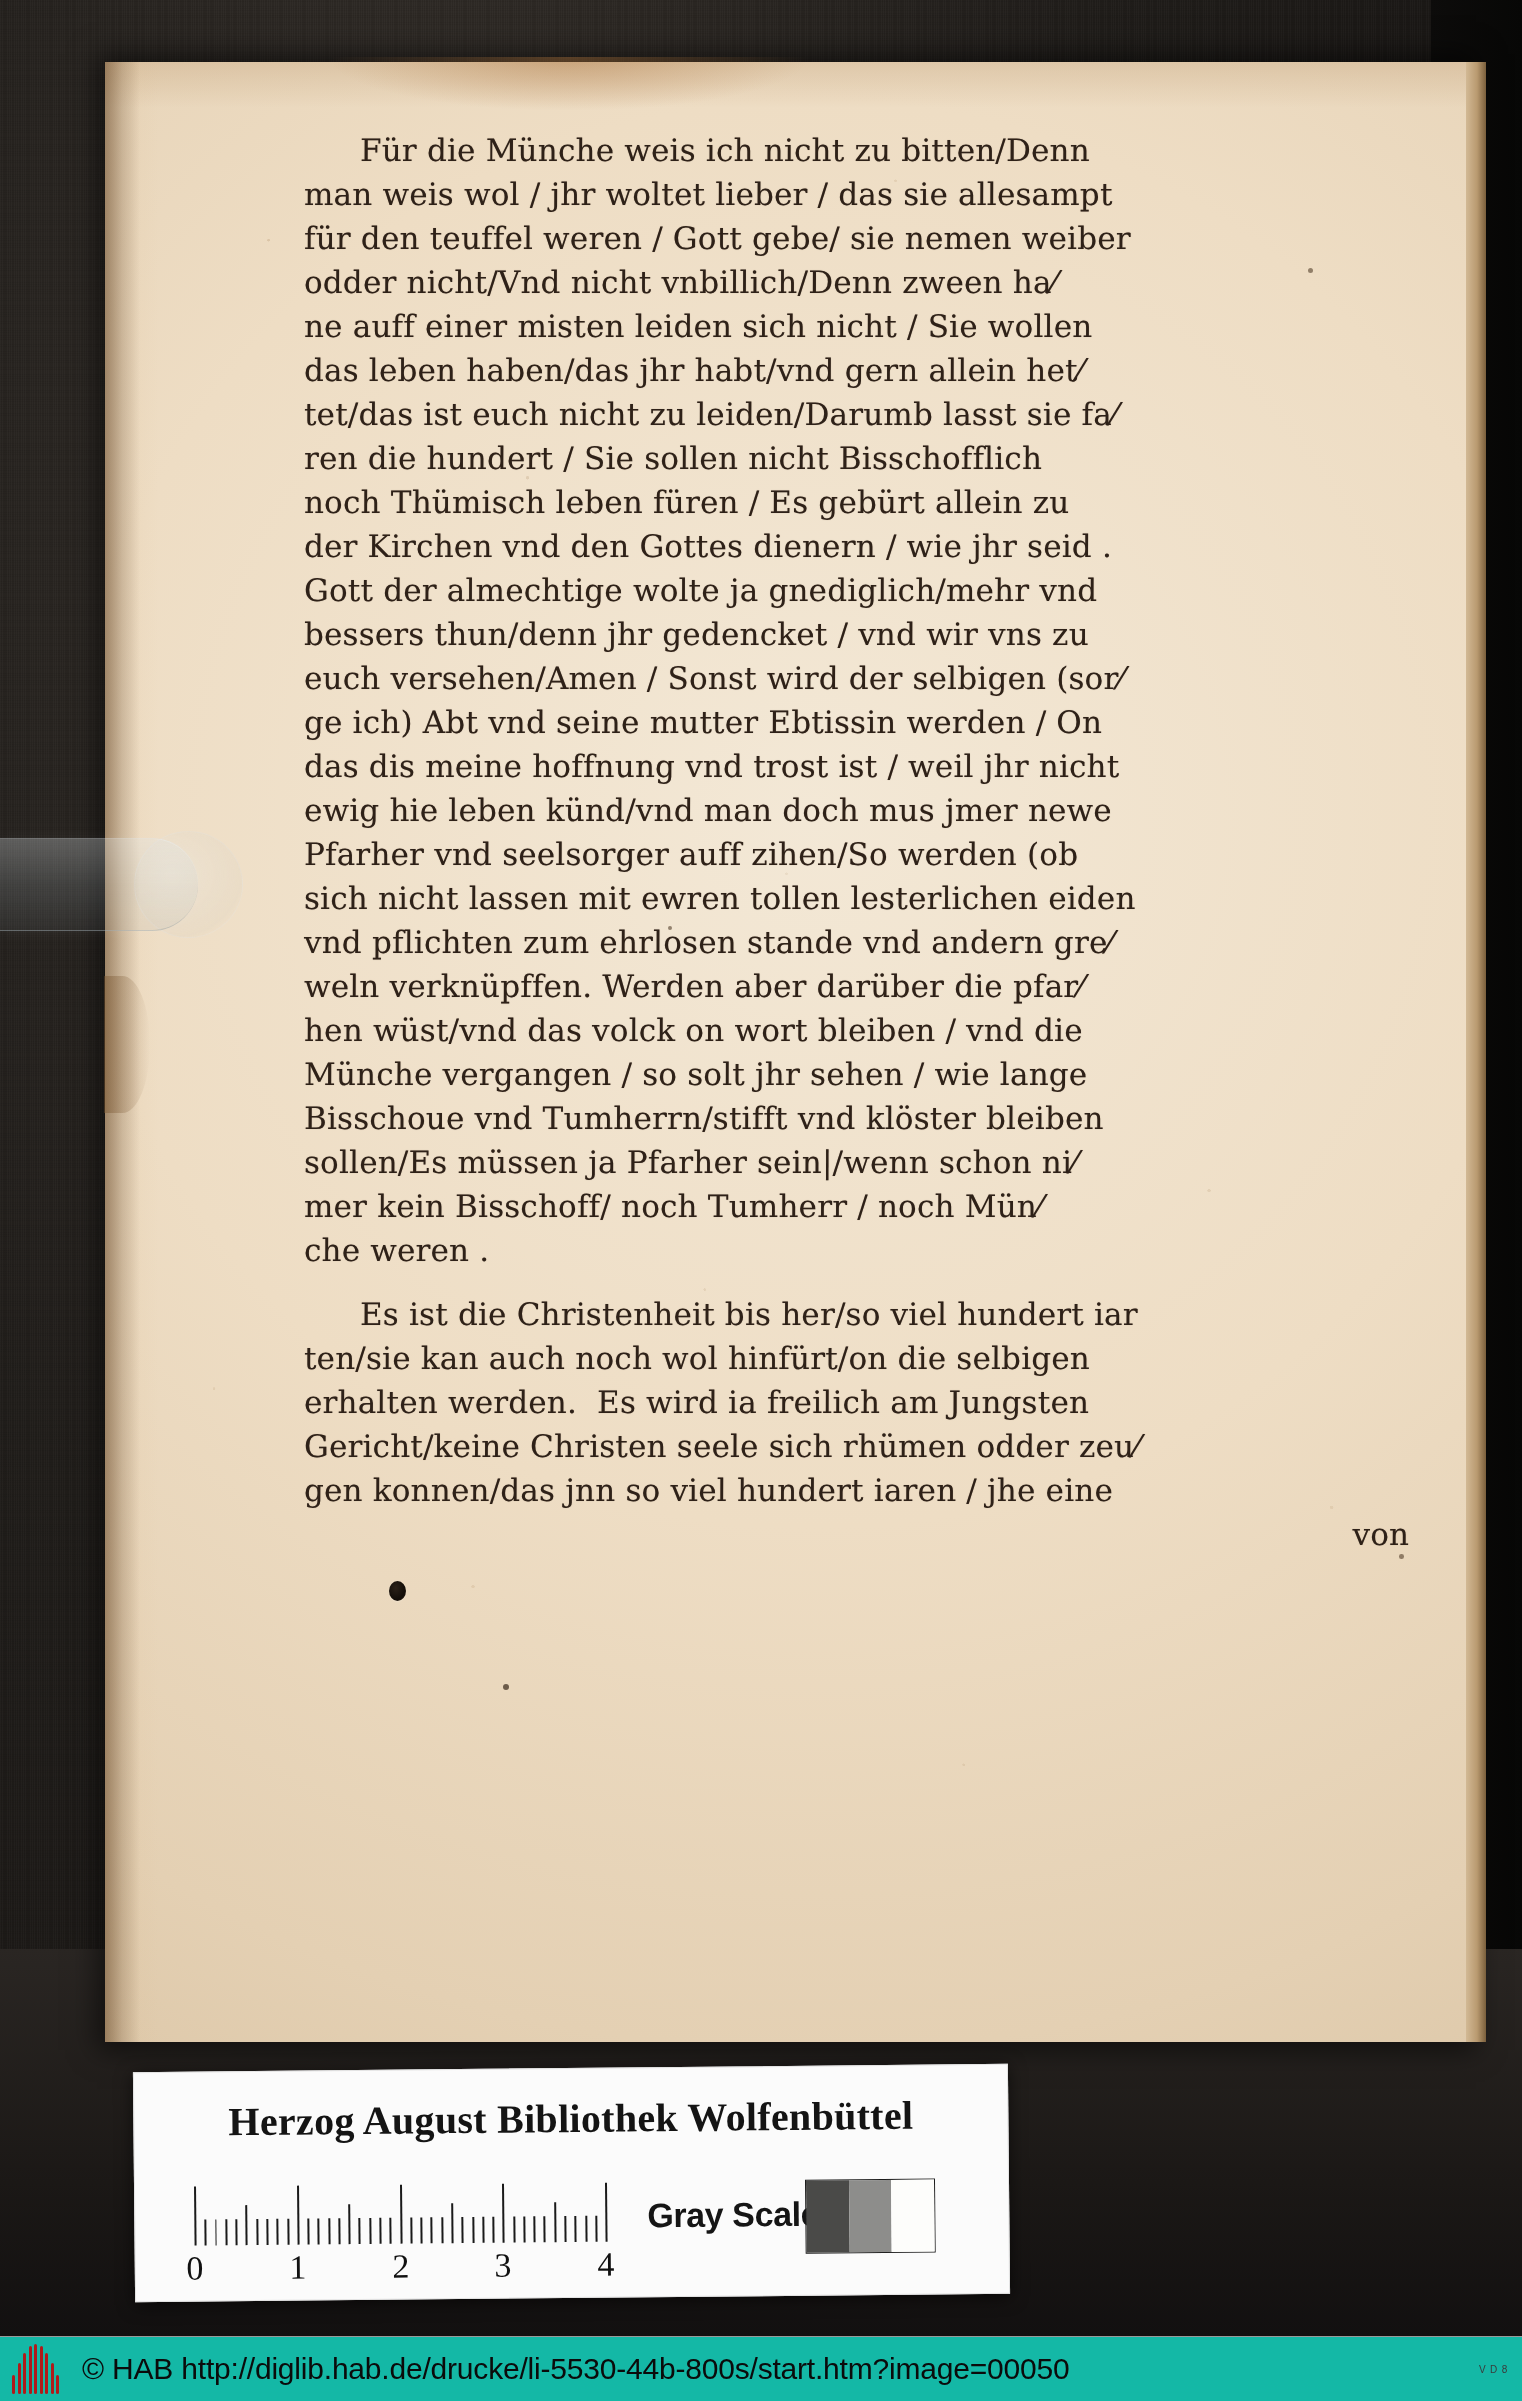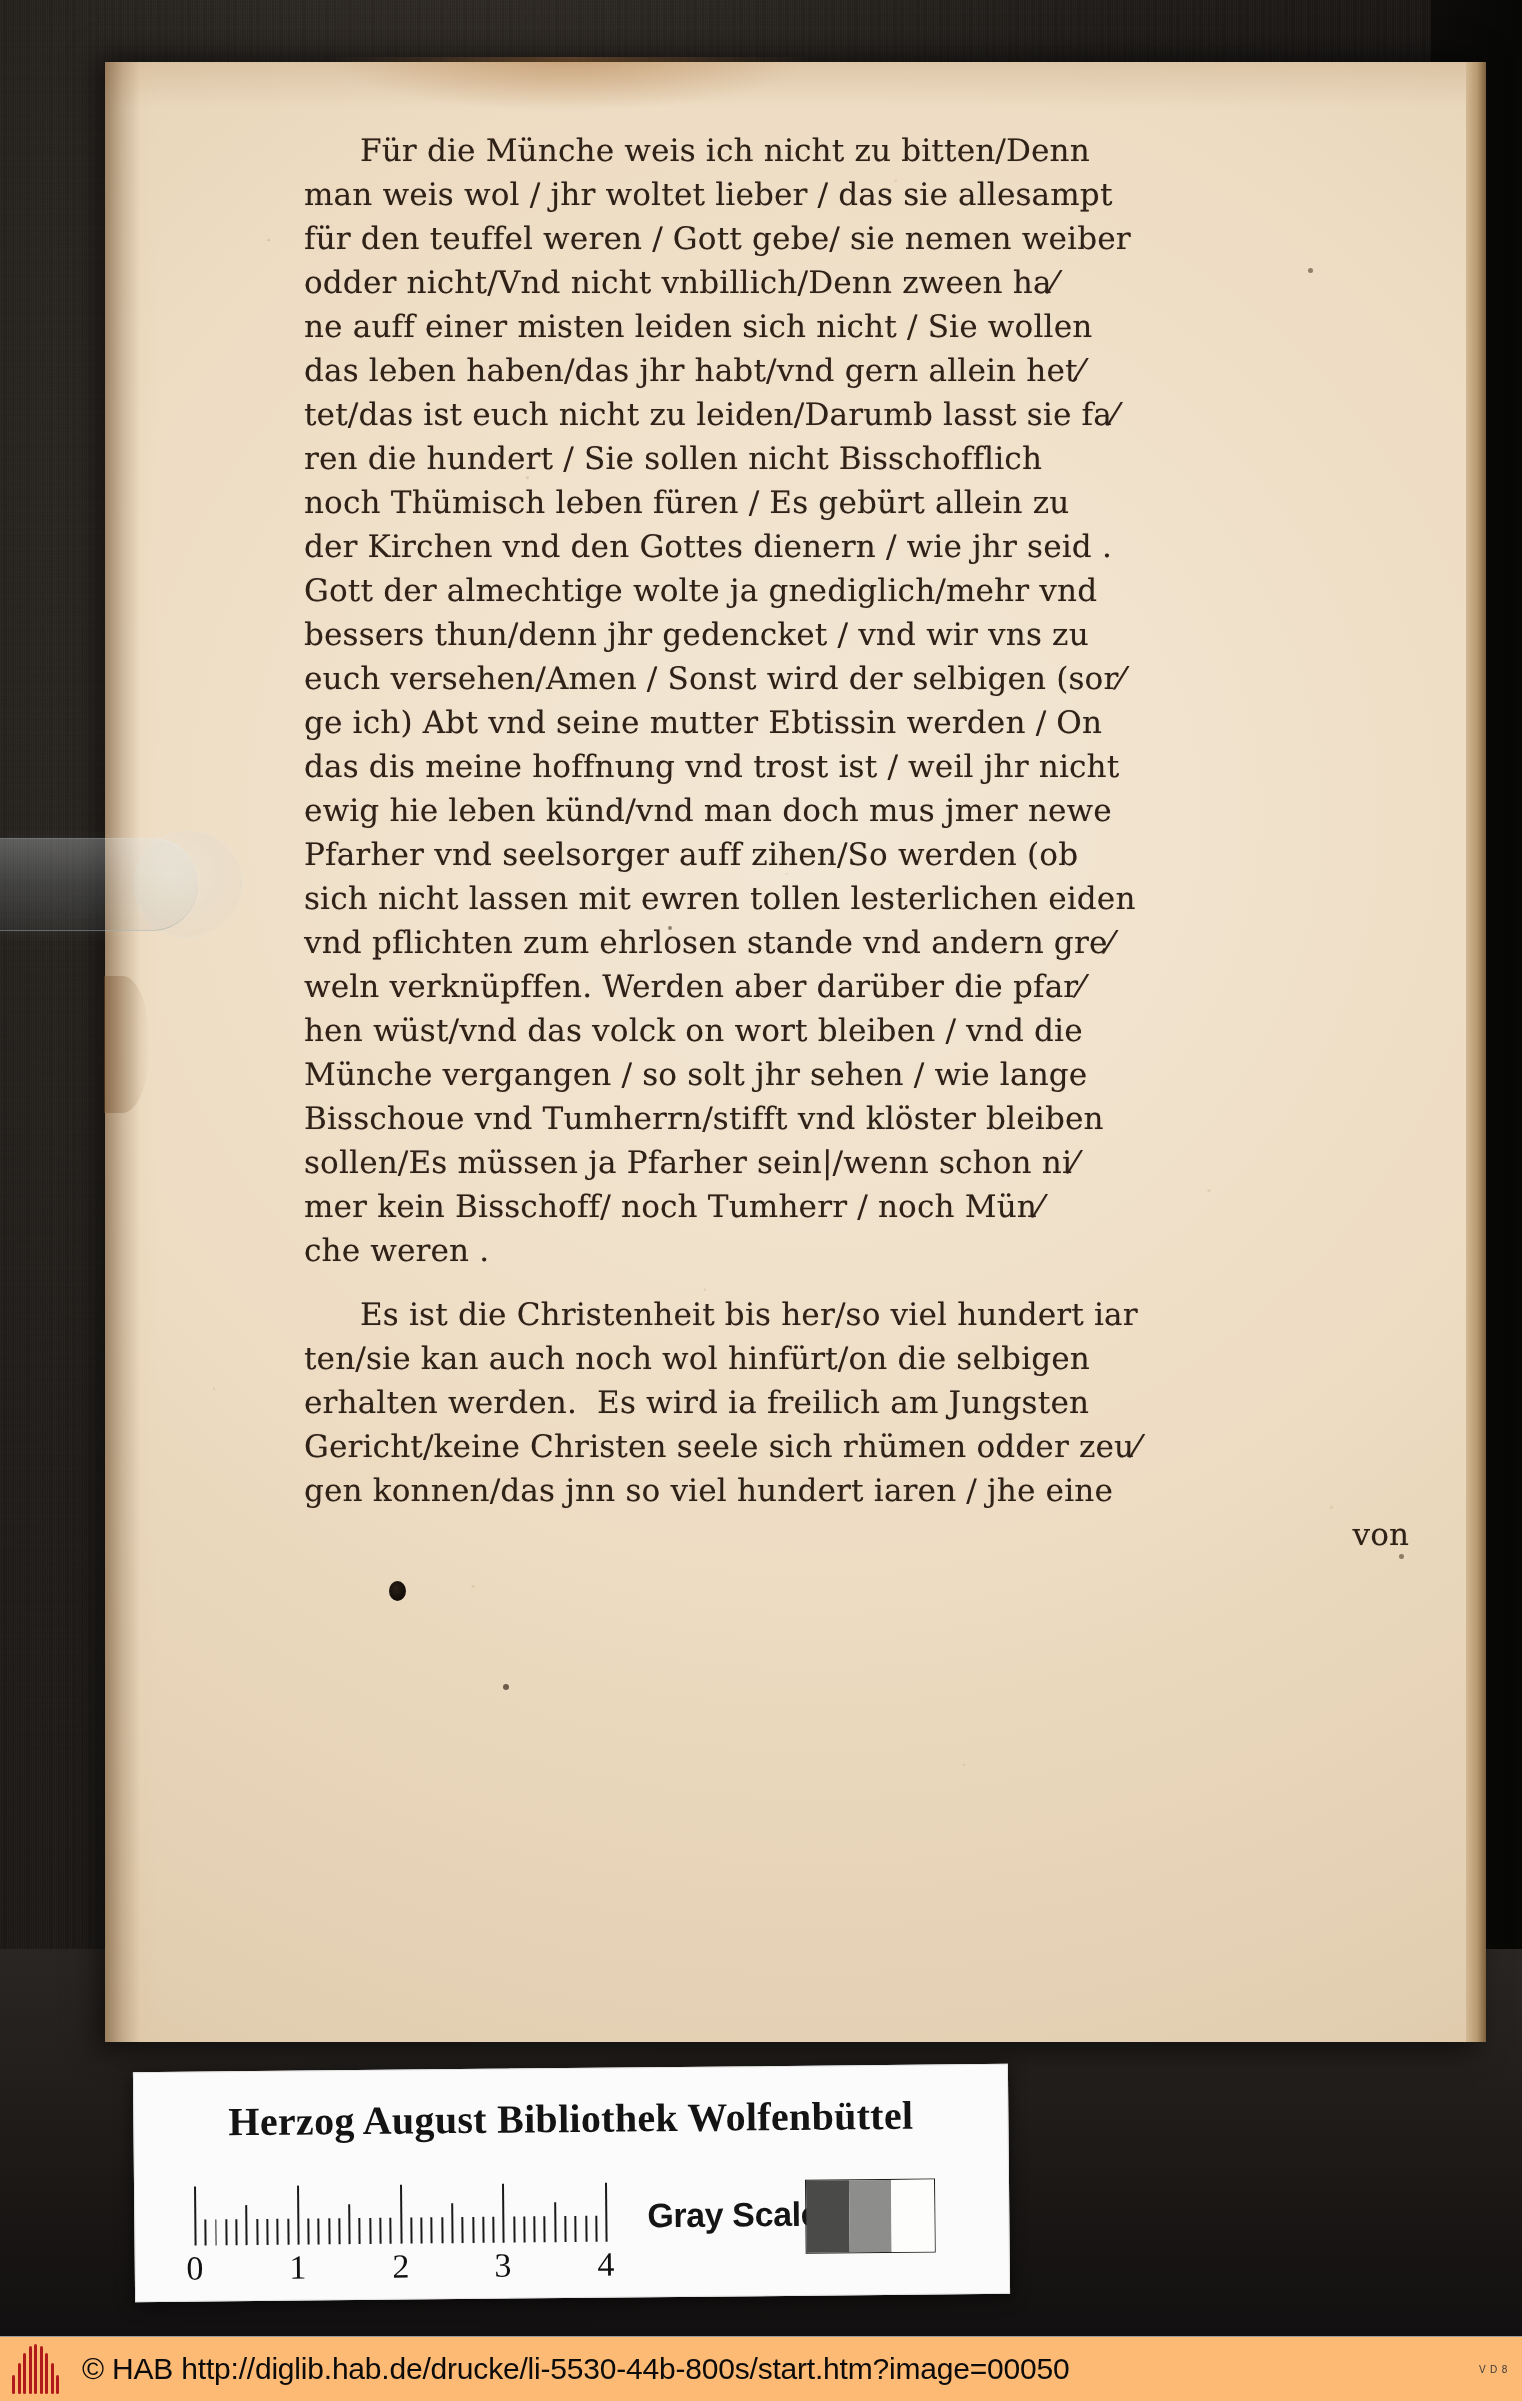--- a/index.html
+++ b/index.html
@@ -180,21 +180,21 @@
   .gray-patch{
     position:absolute;left:670px;top:113px;width:128px;height:72px;
     border:1.5px solid #1b1b1b;
     display:flex;
   }
   .gray-patch i{display:block;height:100%;flex:1;}
 
   
   .footer{
     position:absolute;left:0;bottom:0;width:1523px;height:64px;
-    background:#fdba74;
+    background:#14b8a6;
     display:flex;align-items:center;
     border-top:0.8px solid #9a9a9a;
   }
   .hab-logo{
     position:relative;
     width:47px;height:50px;margin-left:12px;flex:0 0 auto;
     display:flex;align-items:flex-end;justify-content:space-between;
   }
   .hab-logo b{
     display:block;width:3px;background:#b01a1a;border-radius:1.5px;

